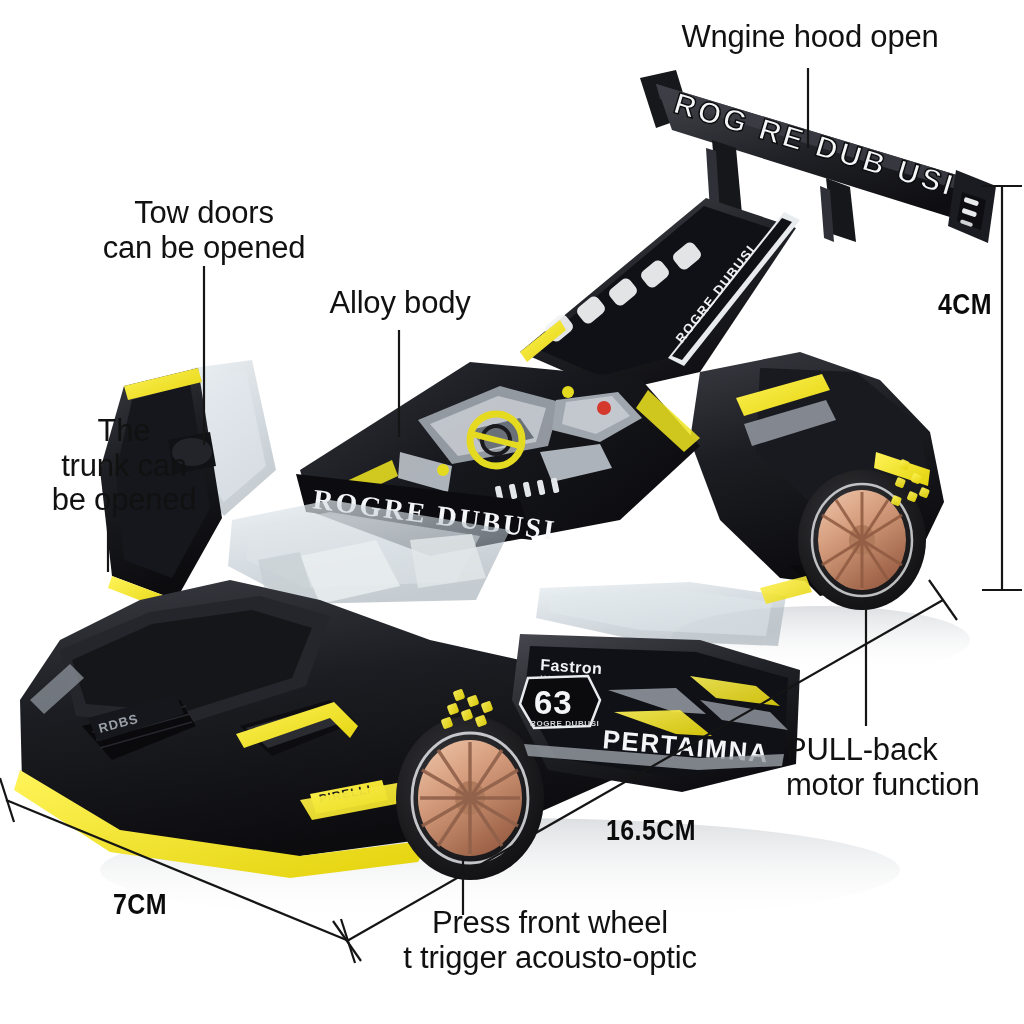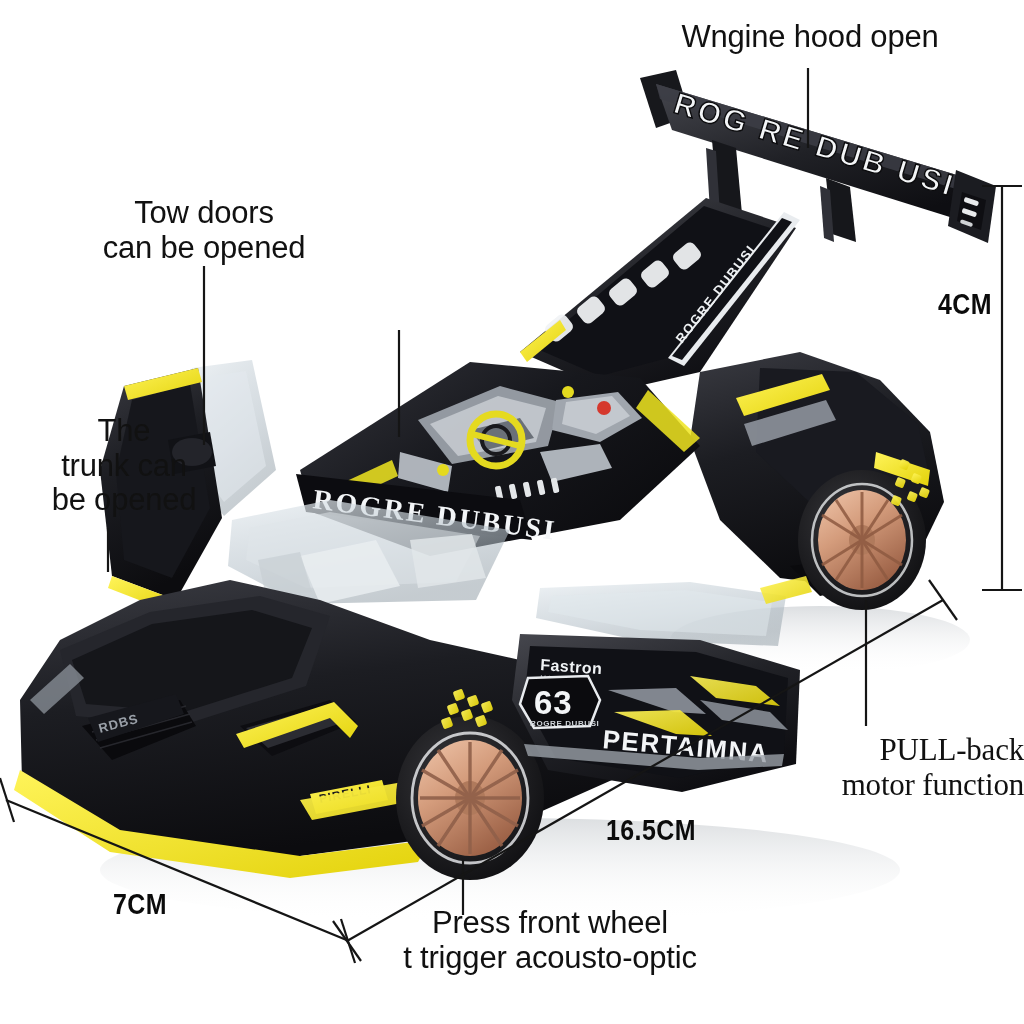--- a/index.html
+++ b/index.html
@@ -351,26 +351,27 @@
       <line class="dimline" x1="0" y1="778" x2="14" y2="822"></line>
       <line class="dimline" x1="341" y1="919" x2="355" y2="963"></line>
     </g>
   </svg>
 
   <div class="label" style="left:660px; top:20px; width:300px;">Wngine hood open</div>
 
   <div class="label" style="left:78px; top:196px; width:252px;">Tow doors
 can be opened</div>
 
+  <div class="label" style="left:300px; top:286px; width:200px;">Alloy body</div>
 
   <div class="label" style="left:24px; top:414px; width:200px;">The
 trunk can
 be opened</div>
 
-  <div class="label" style="left:786px; top:733px; width:238px; text-align:right;font-family:Liberation Serif, serif;">PULL-back
+  <div class="label" style="left:786px; top:733px; width:238px; text-align:left;">PULL-back
 motor function</div>
 
   <div class="label" style="left:360px; top:906px; width:380px;">Press front wheel
 t trigger acousto-optic</div>
 
   <div class="dim-label" style="left:938px; top:288px;">4CM</div>
 
   <div class="dim-label" style="left:606px; top:814px;">16.5CM</div>
 
   <div class="dim-label" style="left:113px; top:888px;">7CM</div>

